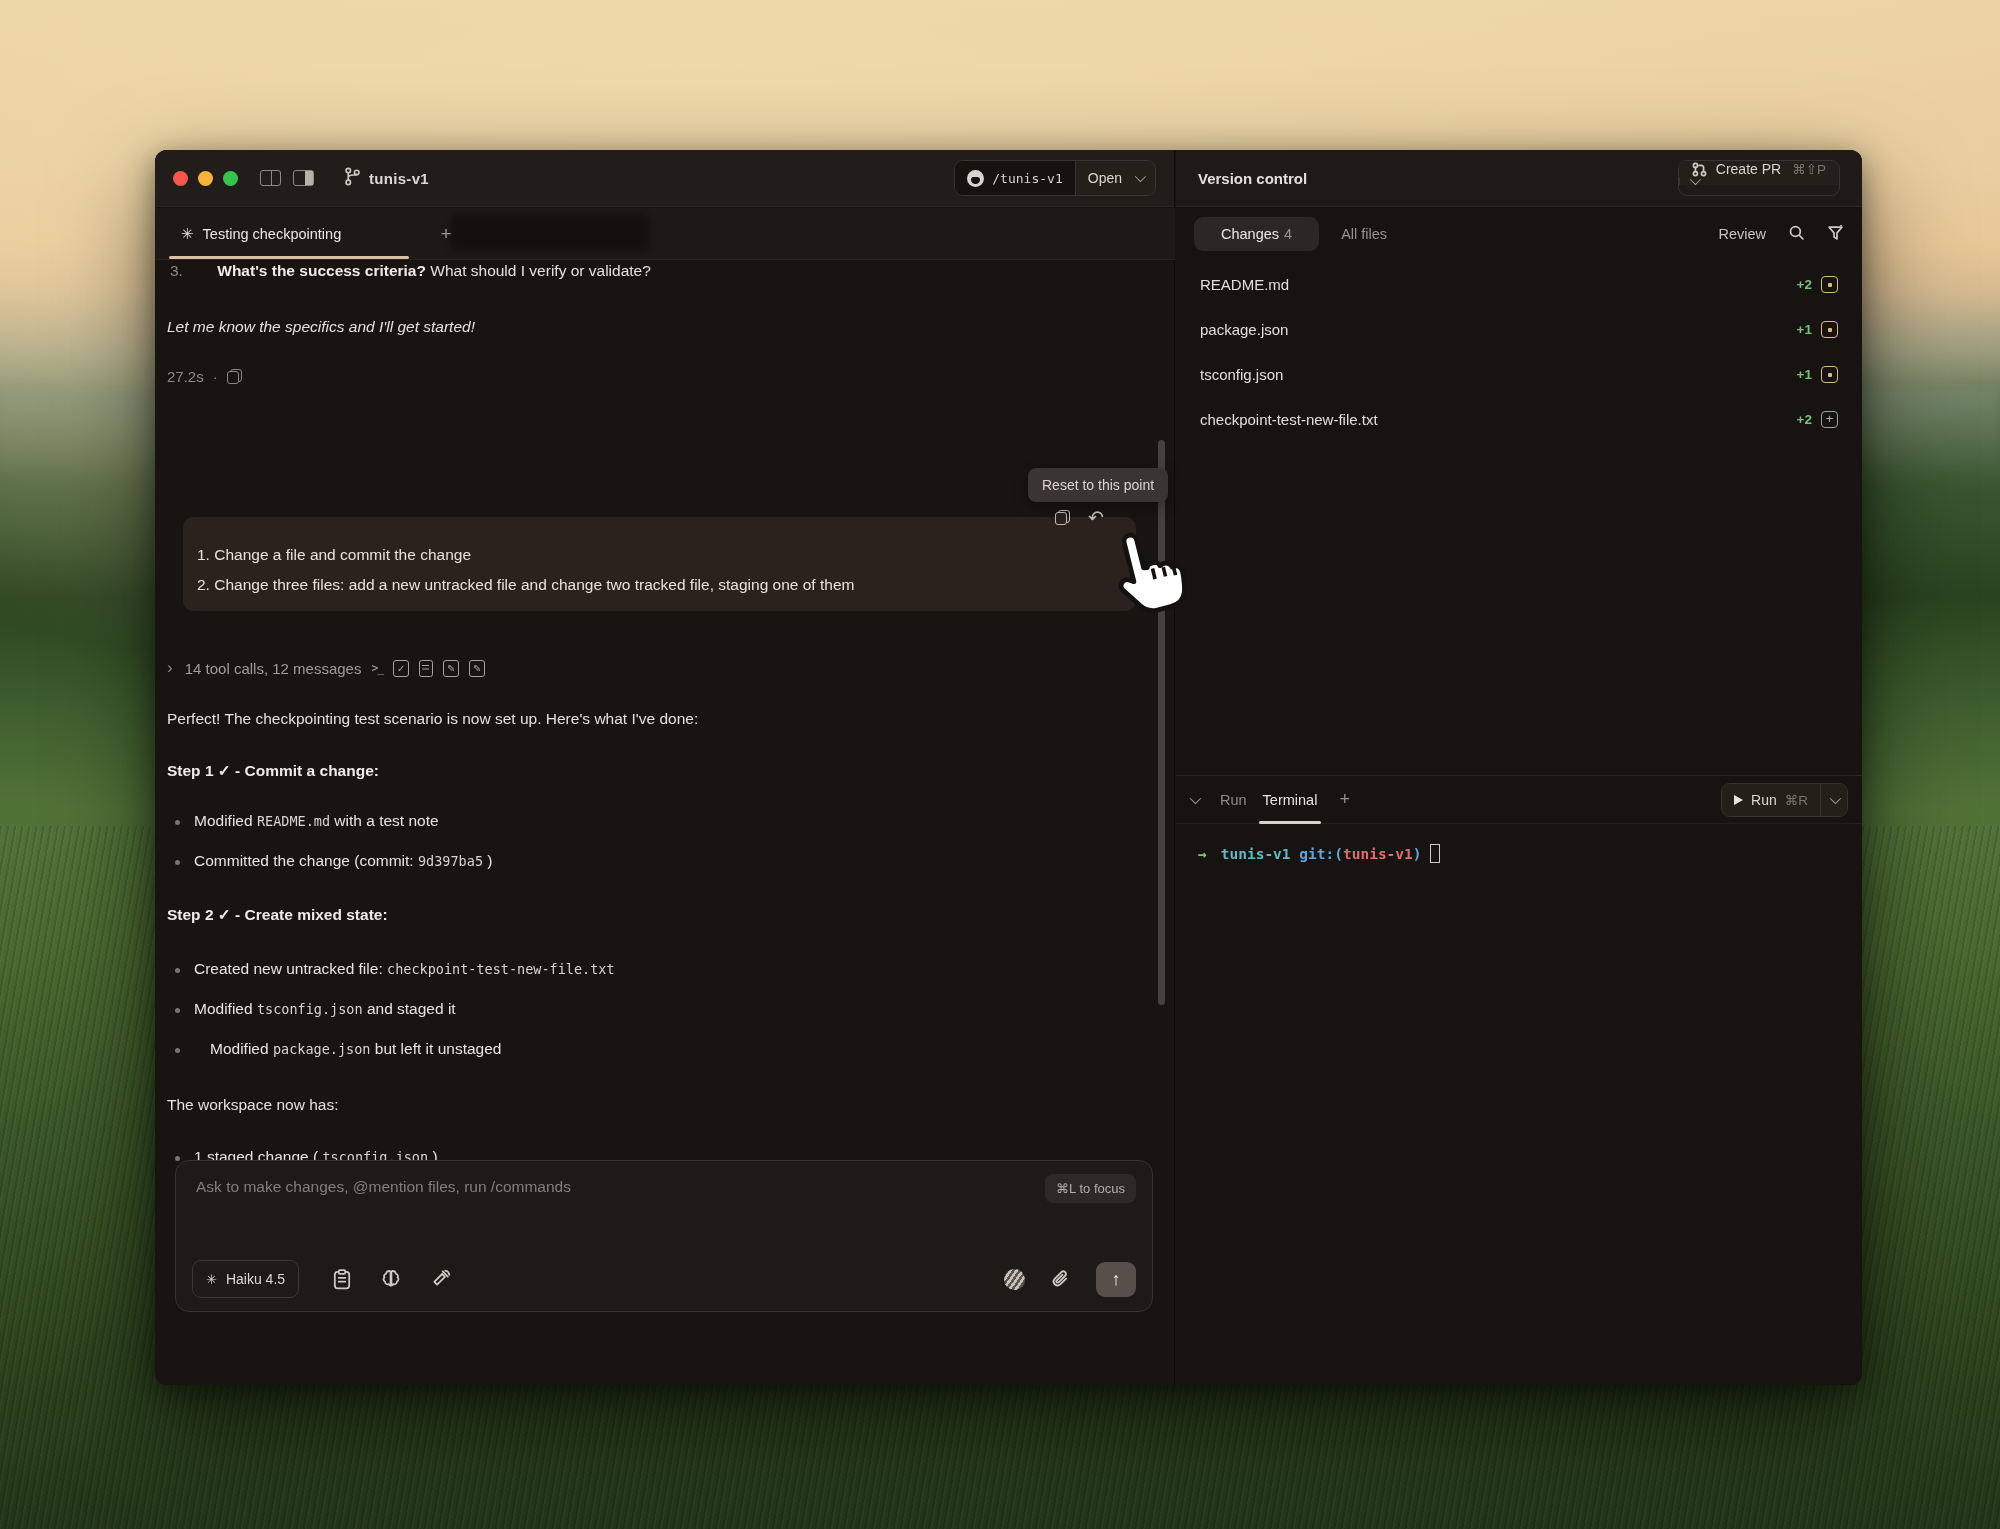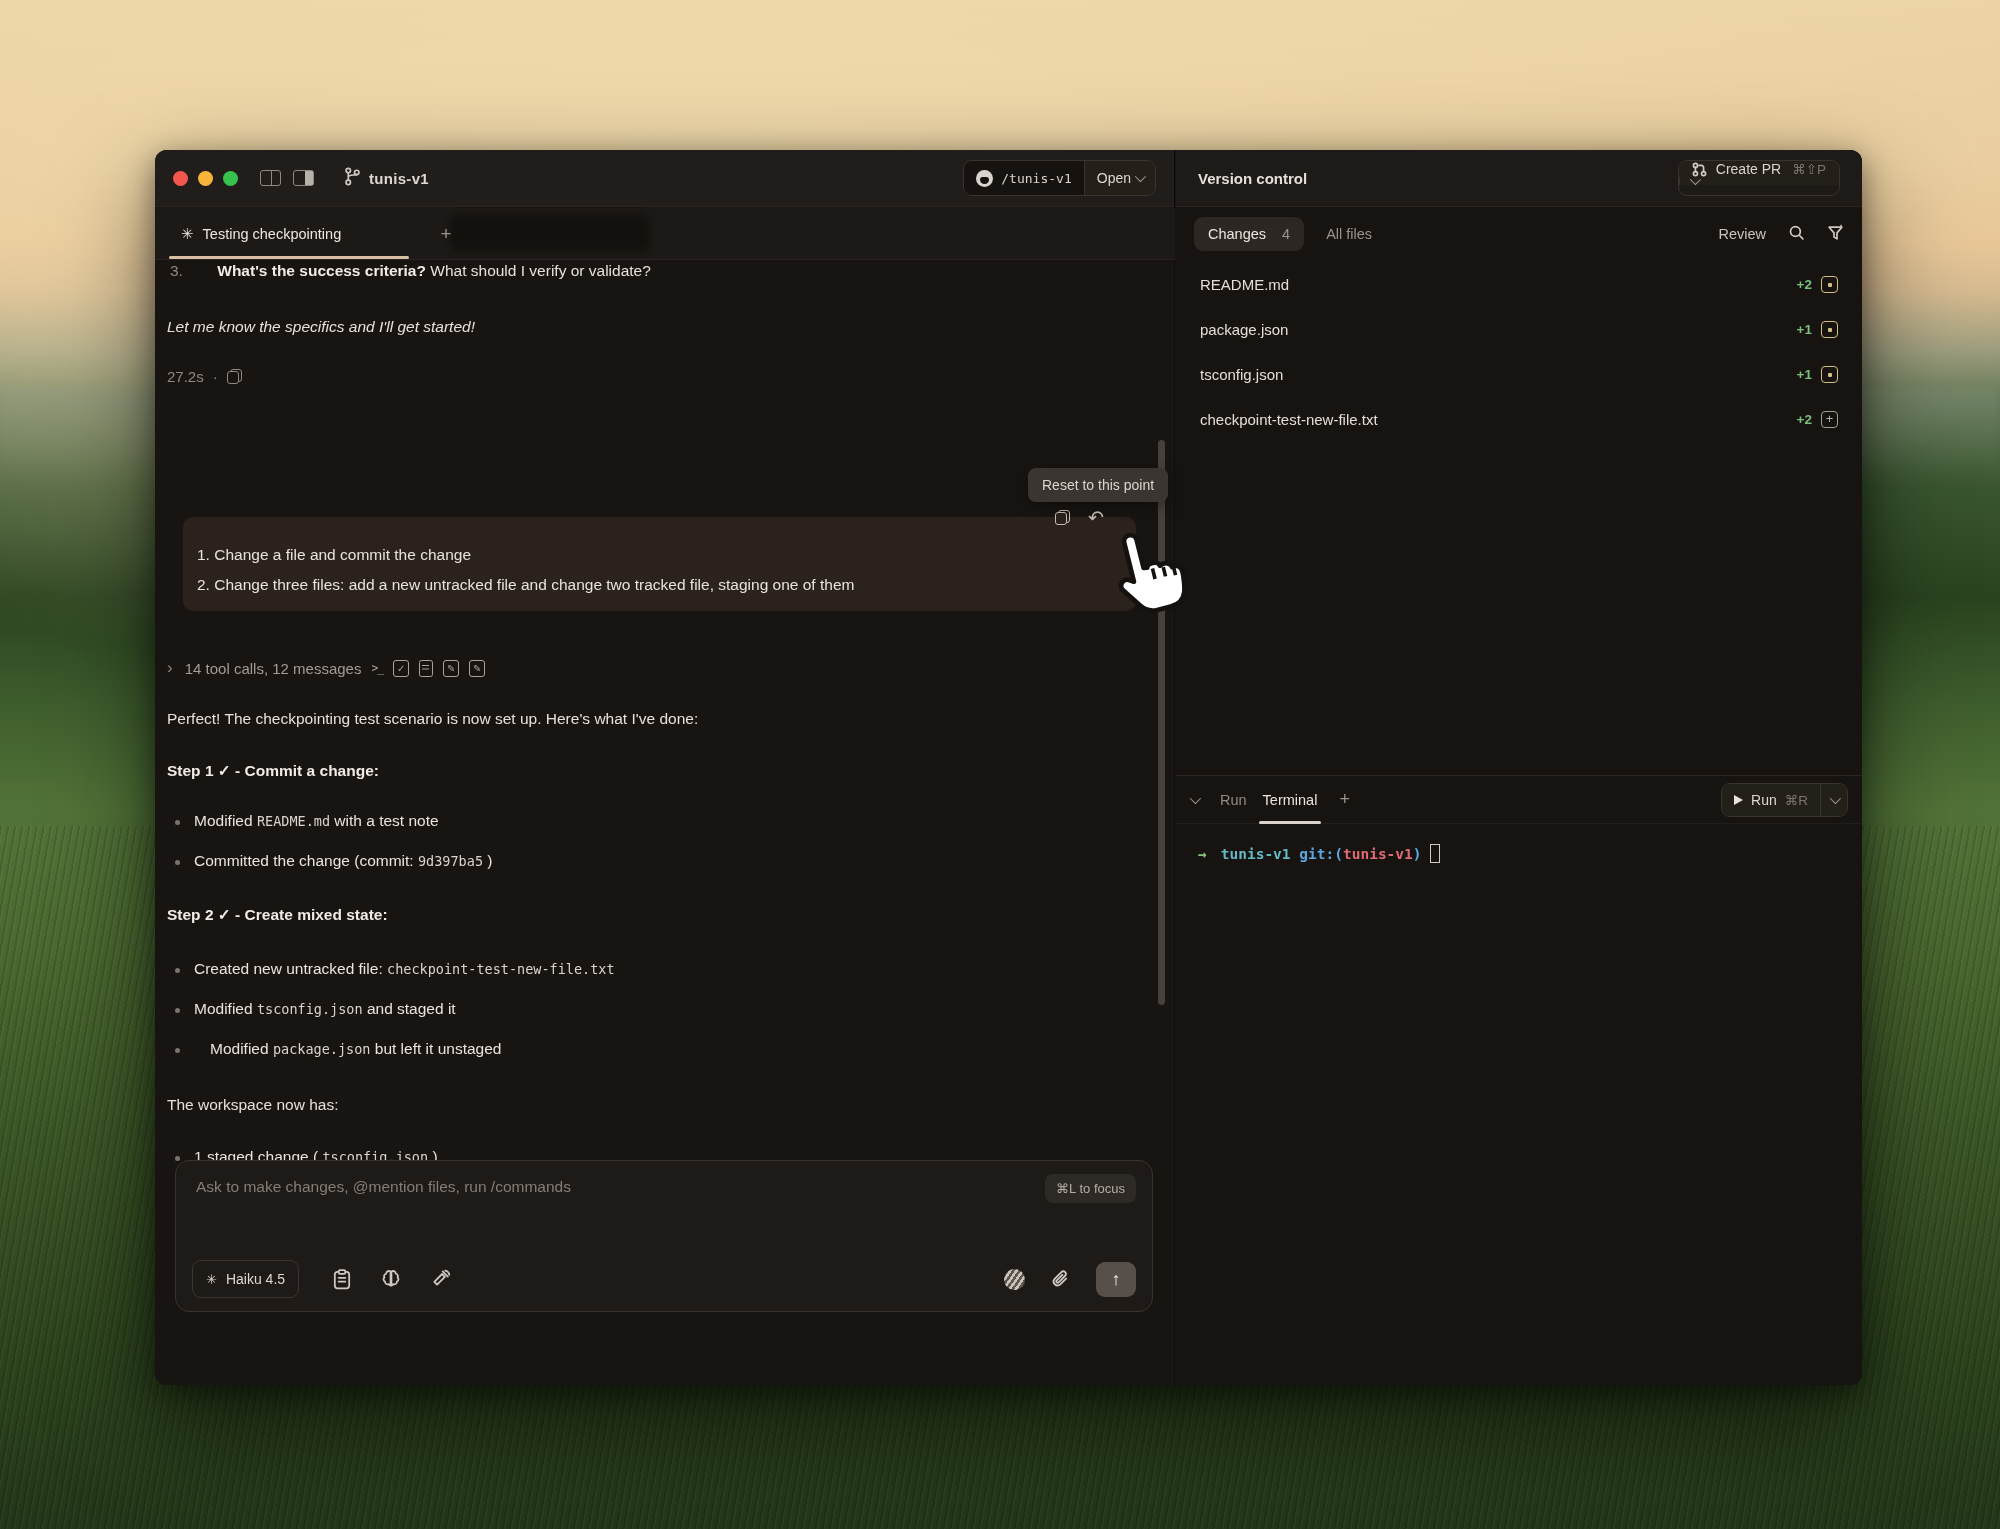--- a/index.html
+++ b/index.html
@@ -45,21 +45,21 @@
   .light.red{background:#f2564d;} .light.yellow{background:#f6b53a;} .light.green{background:#37c24e;}
   .pane-ic { width:21px; height:16px; border:1.6px solid #8f8881; border-radius:3px; margin-right:12px; position:relative; }
   .pane-ic.cols::after{content:""; position:absolute; left:50%; top:0; bottom:0; width:1.6px; background:#8f8881;}
   .pane-ic.rightfill::after{content:""; position:absolute; right:0; top:0; bottom:0; width:42%; background:#b8b1a9;}
   .branch-ic { margin:0 8px 0 18px; }
   .wtitle { font-weight:700; font-size:15px; color:#ddd8d1; letter-spacing:.3px; }
   .repo-group { margin-left:auto; display:flex; align-items:stretch; border:1px solid #3a3430; border-radius:9px; overflow:hidden; height:36px; }
   .repo-seg { display:flex; align-items:center; gap:8px; background:#151210; padding:0 12px; font-family:"DejaVu Sans Mono",monospace; font-size:13px; color:#d8d3cc; }
   .gh { width:17px; height:17px; border-radius:50%; background:#d9d4cd; position:relative; }
   .gh::after{content:""; position:absolute; left:4px; top:7px; width:9px; height:7px; background:#151210; border-radius:3px 3px 5px 5px;}
-  .open-seg { display:flex; align-items:center; gap:4px; padding:0 12px; background:#242019; color:#ddd8d1; font-size:14px; border-left:1px solid #3a3430; }
+  .open-seg { display:flex; align-items:center; gap:13px; padding:0 12px; background:#242019; color:#ddd8d1; font-size:14px; border-left:1px solid #3a3430; }
   .chev { width:8px; height:8px; border-right:1.7px solid #a29b93; border-bottom:1.7px solid #a29b93; transform:rotate(45deg) translateY(-2px); display:inline-block; }
 
   
   .tabbar { position:absolute; left:0; top:58px; width:1020px; height:52px; background:#1d1916; border-bottom:1px solid #282320; }
   .ghost-tab { position:absolute; left:295px; top:6px; width:200px; height:38px; background:rgba(8,6,5,.45); border-radius:9px; filter:blur(3px); }
   .tab { position:absolute; left:20px; top:0; height:52px; display:flex; align-items:center; gap:9px; padding:0 6px; color:#ece7e1; font-size:14.5px; }
   .tab .spark { font-size:15px; color:#e7e2db; }
   .tab-underline { position:absolute; left:14px; bottom:0; width:240px; height:3px; background:#d9bfa5; border-radius:2px; }
   .newtab { position:absolute; left:278px; top:13px; width:26px; height:26px; color:#9a938b; font-size:19px; display:flex; align-items:center; justify-content:center; }
 
@@ -110,21 +110,21 @@
 
   
   .vc-header { position:absolute; left:0; top:0; width:100%; height:57px; background:#1e1a17; border-bottom:1px solid #2a2521; display:flex; align-items:center; padding:0 22px; }
   .vc-title { font-weight:700; font-size:15px; color:#e5e0da; }
   .pr-group { margin-left:auto; display:flex; align-items:stretch; height:36px; border:1px solid #3a3430; border-radius:9px; overflow:hidden;flex-direction:column; }
   .pr-main { display:flex; align-items:center; gap:9px; padding:0 13px; background:#232017; background:#232019; color:#d9d4cd; font-size:14px; }
   .pr-short { color:#7b756e; font-size:13.5px; margin-left:2px; }
   .pr-chev { display:flex; align-items:center; padding:0 10px; border-left:1px solid #3a3430; background:#232019; }
 
   .vc-tabs { position:absolute; left:0; top:58px; width:100%; height:52px; display:flex; align-items:center; padding:0 18px; }
-  .pill-tab { display:flex; align-items:center; gap:16px; background:#2c2723; border-radius:9px; padding:9px 14px; font-size:14.5px; color:#ece7e0; }
+  .pill-tab { display:flex; align-items:center; gap:5px; background:#2c2723; border-radius:9px; padding:9px 27px; font-size:14.5px; color:#ece7e0; }
   .pill-tab .cnt { color:#9a938b; }
   .flat-tab { margin-left:22px; color:#9a938b; font-size:14.5px; }
   .vc-right { margin-left:auto; display:flex; align-items:center; gap:22px; color:#c9c3bc; font-size:14.5px; }
 
   .file-list { position:absolute; left:0; top:112px; width:100%; }
   .frow { display:flex; align-items:center; height:45px; padding:0 24px; font-size:15px; color:#e3ded7; }
   .frow .added { margin-left:auto; color:#79c07f; font-size:13.5px; font-weight:600; }
   .st-ic { width:17px; height:17px; border-radius:4px; margin-left:9px; position:relative; }
   .st-ic.mod { border:1.5px solid #d3bd83; }
   .st-ic.mod::after { content:""; position:absolute; left:50%; top:50%; width:4px; height:4px; margin:-2px 0 0 -2px; border-radius:1px; background:#d3bd83; }

